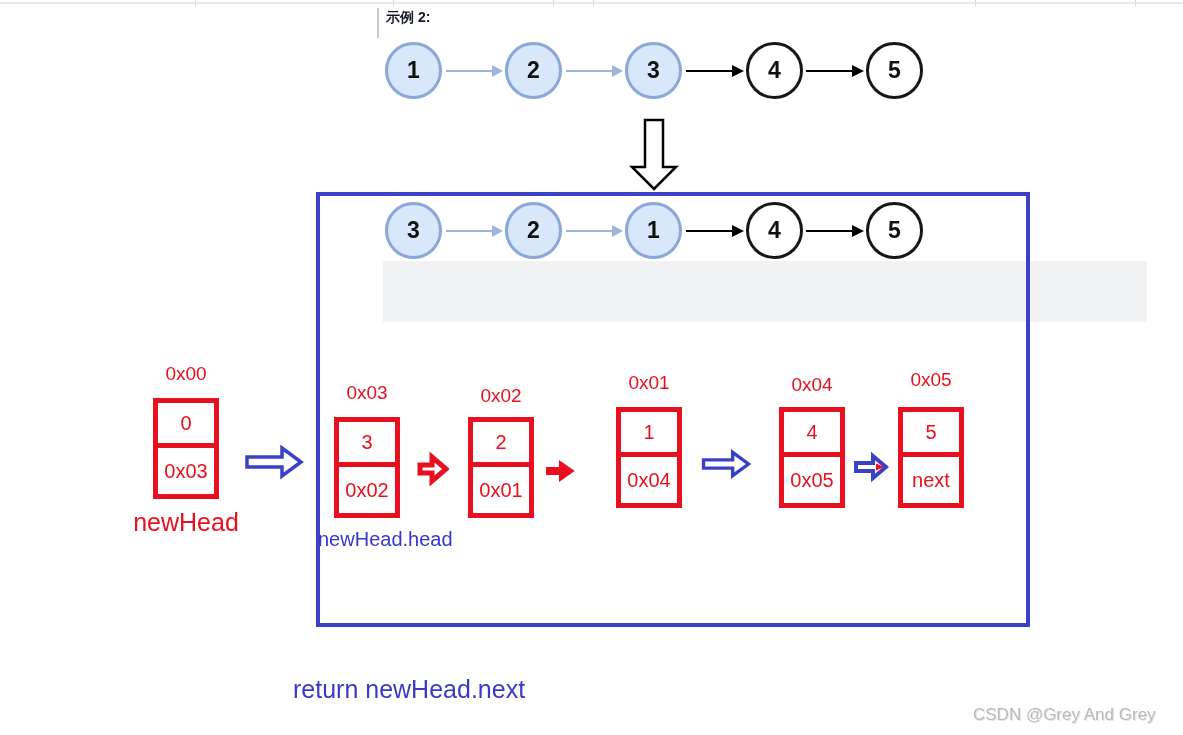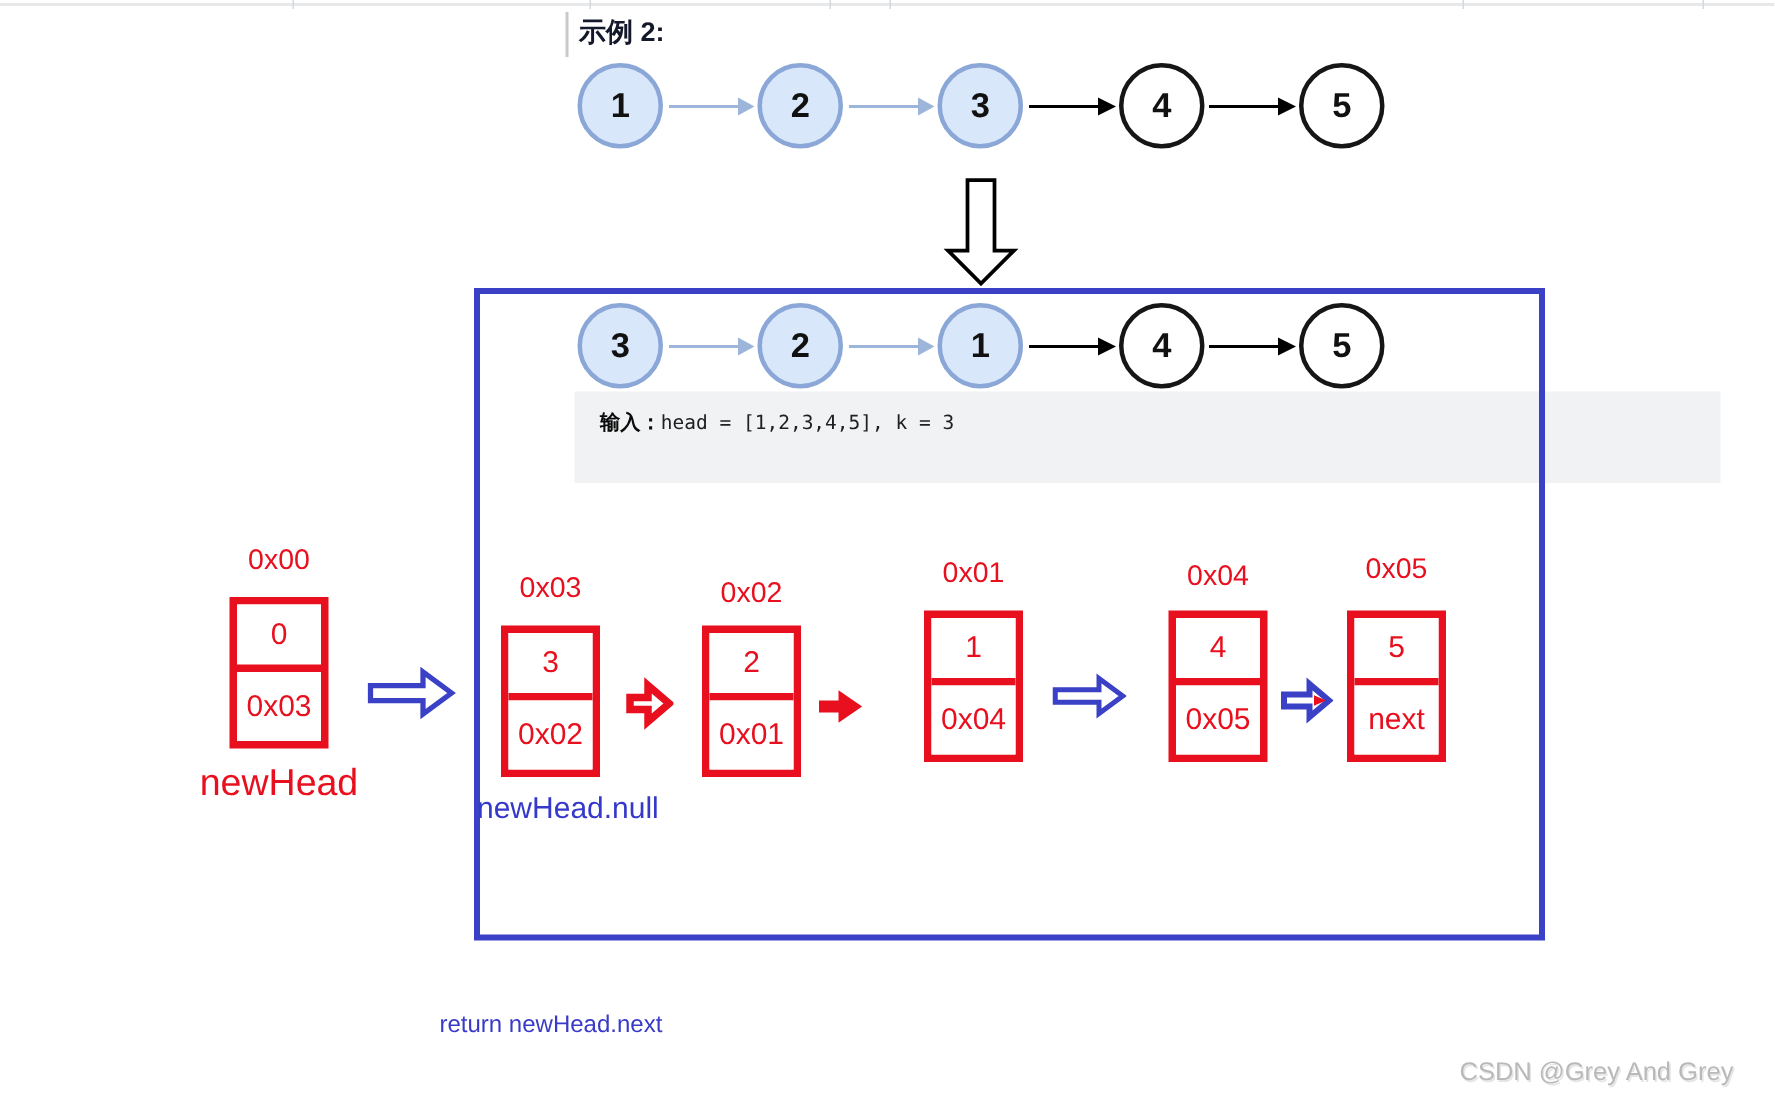--- a/index.html
+++ b/index.html
@@ -4,21 +4,21 @@
 <style>
   html,body { margin:0; padding:0; }
   body {
     width:1183px; height:735px; position:relative; overflow:hidden;
     background:#ffffff; font-family:"Liberation Sans", sans-serif;
   }
   
   .topline { position:absolute; left:0; top:2px; width:1183px; height:2px; background:#e7e8ea; }
   .toptick { position:absolute; top:0; width:1px; height:6px; background:#d6d7da; }
   .quotebar { position:absolute; left:377px; top:8px; width:2px; height:30px; background:#c9c9cc; }
-  .example-label { position:absolute; left:386px; top:9px; font-size:18px; font-weight:bold; color:#14182b; }
+  .example-label { position:absolute; left:386px; top:9px; font-size:14px; font-weight:bold; color:#14182b; }
 
   
   .node {
     position:absolute; width:57px; height:57px; border-radius:50%;
     display:flex; align-items:center; justify-content:center;
     font-size:23px; font-weight:bold; color:#111; box-sizing:border-box; z-index:2;
   }
   .node.hl { background:#d9e7fb; border:3px solid #8aa7d7; }
   .node.plain { background:#ffffff; border:3px solid #161616; }
 
@@ -47,21 +47,21 @@
     color:#e8101e; font-size:20px; background:#fff; }
   .mcell.top { height:40px; border-bottom:5px solid #e8101e; }
   .mcell.bot { height:46px; }
   .addr { position:absolute; width:92px; text-align:center; color:#e8101e;
     font-size:19px; z-index:3; }
   .cap-red { position:absolute; color:#e8101e; font-size:25px; z-index:3; }
   .cap-blue { position:absolute; color:#3538c9; font-size:20px; z-index:7; }
 
   .shape { position:absolute; z-index:4; }
 
-  .return-text { position:absolute; left:293px; top:675px; font-size:16px; color:#3a3ac8; }
+  .return-text { position:absolute; left:293px; top:675px; font-size:25px; color:#3a3ac8; }
   .watermark { position:absolute; left:973px; top:705px; font-size:17px; color:#b9b9b9;
     text-shadow:-1px -1px 0 rgba(255,255,255,0.9), 1px 1px 0 rgba(150,150,150,0.25); }
 </style>
 </head>
 <body>
 
 <div class="topline"></div>
 <div class="toptick" style="left:195px"></div>
 <div class="toptick" style="left:393px"></div>
 <div class="toptick" style="left:553px"></div>
@@ -138,36 +138,35 @@
 <div class="conn bk" style="left:686px; top:224px; width:58px;">
     <div class="shaft"></div>
     <div class="head"></div>
   </div>
 <div class="conn bk" style="left:806px; top:224px; width:58px;">
     <div class="shaft"></div>
     <div class="head"></div>
   </div>
 
 <div class="io-block">
-  <div class="io-line"><span class="io-label">输入：</span><span class="io-value">head = [1,2,3,4,5], k = 3</span></div>
 </div>
 
 <div class="addr" style="left:140px; top:363px;">0x00</div>
 <div class="mbox" style="left:153px; top:398px;">
   <div class="mcell top">0</div>
   <div class="mcell bot">0x03</div>
 </div>
 <div class="cap-red" style="left:130px; top:508px; width:112px; text-align:center;">newHead</div>
 
 <div class="addr" style="left:321px; top:382px;">0x03</div>
 <div class="mbox" style="left:334px; top:417px;">
   <div class="mcell top">3</div>
   <div class="mcell bot">0x02</div>
 </div>
-<div class="cap-blue" style="left:318px; top:528px; width:142px;">newHead.null</div>
+<div class="cap-blue" style="left:318px; top:528px; width:142px;">newHead.head</div>
 
 <div class="addr" style="left:455px; top:385px;">0x02</div>
 <div class="mbox" style="left:468px; top:417px;">
   <div class="mcell top">2</div>
   <div class="mcell bot">0x01</div>
 </div>
 
 <div class="addr" style="left:603px; top:372px;">0x01</div>
 <div class="mbox" style="left:616px; top:407px;">
   <div class="mcell top">1</div>

